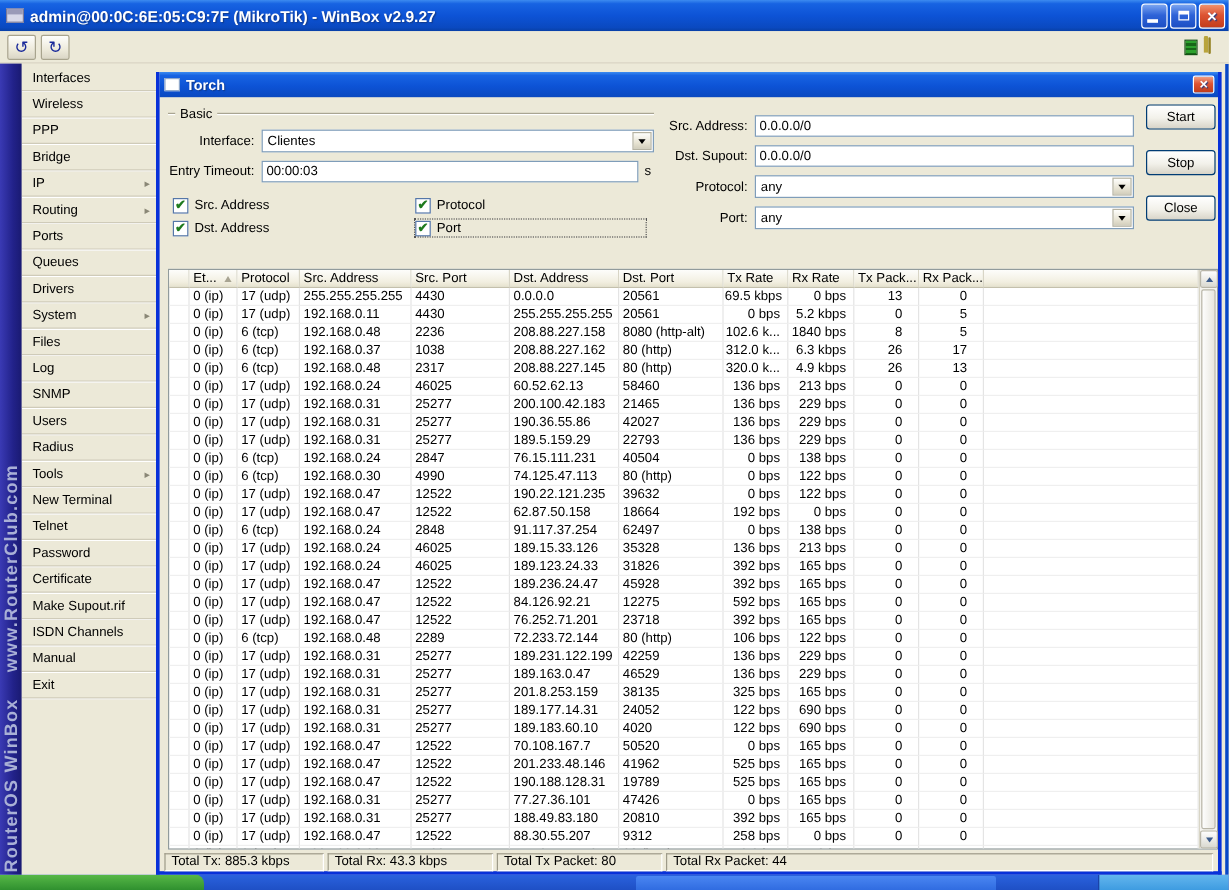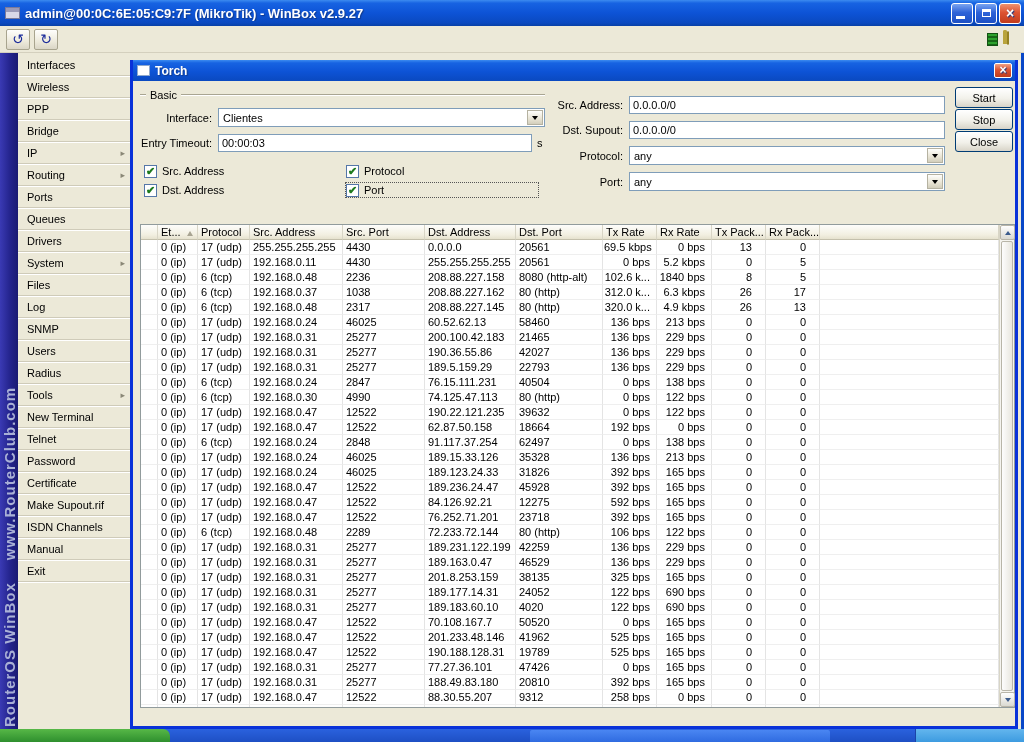--- a/index.html
+++ b/index.html
@@ -86,21 +86,21 @@
     background:linear-gradient(180deg,#FEFEFC,#E8E4D4 60%,#D2CEBC);border:1px solid #B5B2A1;
     display:flex;align-items:center;justify-content:center;}
   .combo-arrow::after{content:"";width:0;height:0;border-left:3px solid transparent;border-right:3px solid transparent;border-top:4px solid #000;}
 
   .cb-grid{display:grid;grid-template-columns:202px 192px;row-gap:5px;margin-top:7px;padding-left:4px;}
   .cb-row{display:flex;align-items:center;height:14px;}
   .cb-row.focused{outline:1px dotted #555;}
   .cb-box{width:13px;height:13px;border:1px solid #5577A8;background:#fff;margin-right:5px;
     color:var(--check-green);font-size:11px;font-weight:bold;line-height:11px;text-align:center;}
 
-  .dlg-buttons{position:absolute;left:822px;top:6px;width:58px;display:flex;flex-direction:column;gap:1px;}
+  .dlg-buttons{position:absolute;left:822px;top:6px;width:58px;display:flex;flex-direction:column;gap:17px;}
   .xpbtn{width:58px;height:21px;border:1px solid #003C74;border-radius:3px;
     background:linear-gradient(180deg,#FFFFFF,#F2F1EA 55%,#D8D4C8);
     font-family:"Liberation Sans",sans-serif;font-size:11px;color:#000;padding:0;}
 
   
   .tablewrap{position:absolute;left:7px;top:143px;width:875px;height:484px;background:#fff;
     border:1px solid #919B9C;}
   .cols{display:grid;grid-template-columns:17px 40px 52px 93px 82px 91px 87px 54px 55px 54px 54px minmax(0,1fr);}
   .thead{position:absolute;left:0;top:0;right:15px;height:15px;}
   .th{background:linear-gradient(180deg,#FDFDFB,#F2EFE1 70%,#E6E2CE);
@@ -743,20 +743,26 @@
               <div class="td"></div>
             </div>
           </div>
         <div class="vscroll">
           <span class="sbtn up"></span>
           <span class="sthumb"></span>
           <span class="sbtn down"></span>
         </div>
       </div>
 
+      <div class="statusbar" id="statusbar">
+          <div class="seg" style="width: 133px;">Total Tx: 885.3 kbps</div>
+          <div class="seg" style="width: 138px;">Total Rx: 43.3 kbps</div>
+          <div class="seg" style="width: 138px;">Total Tx Packet: 80</div>
+          <div class="seg" style="flex: 1 1 0%;">Total Rx Packet: 44</div>
+        </div>
     </div>
   </div>
 </div>
 
 <div class="taskbar">
   <span class="start-btn"></span>
   <span class="task-seg"></span>
   <span class="tray"></span>
 </div>
 

